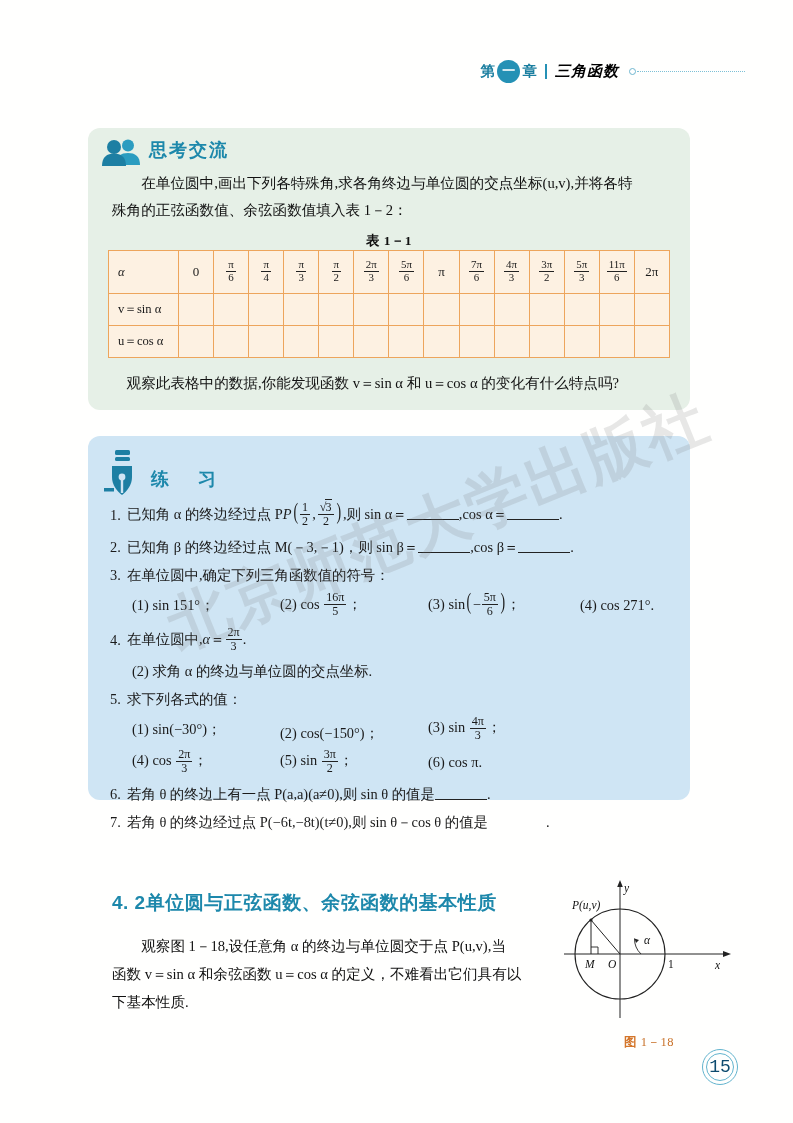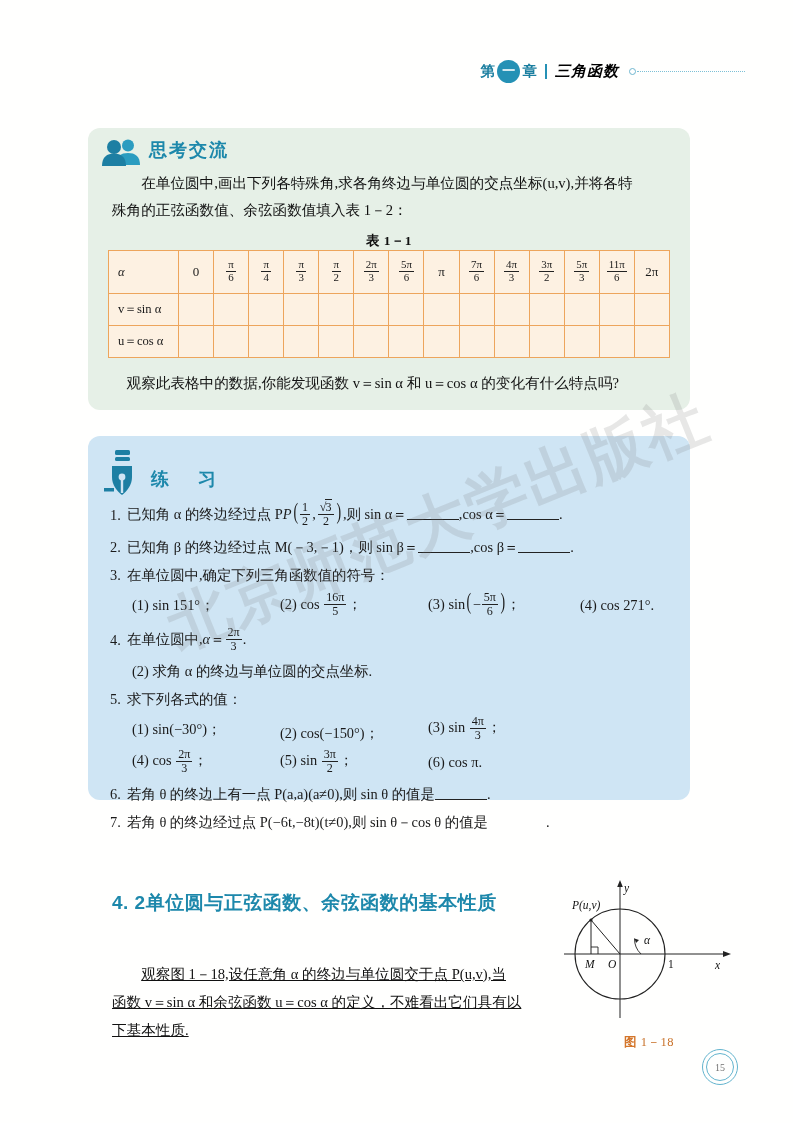--- a/index.html
+++ b/index.html
@@ -231,23 +231,23 @@
     align-items: center;
     justify-content: center;
   }
   .pageno .inner {
     width: 26px; height: 26px;
     border-radius: 50%;
     border: 1.4px solid #63b4ce;
     display: flex;
     align-items: center;
     justify-content: center;
-    font-size: 10px;
-    color: #737373;
-    font-family: Liberation Serif, serif;
+    font-size: 18px;
+    color: #0c4a6e;
+    font-family: Liberation Mono, monospace;
   }
 
   
   .watermark {
     position: absolute;
     left: 150px;
     top: 480px;
     font-family: "Liberation Sans", sans-serif;
     font-size: 62px;
     font-weight: bold;
@@ -498,21 +498,21 @@
 
     </div>
   </div>
 
   <div class="watermark">北京师范大学出版社</div>
 
   <div class="sec-head" style="left:112px; top:890px;">
     <span class="sec-no">4. 2</span><span>单位圆与正弦函数、余弦函数的基本性质</span>
   </div>
 
-  <div class="ptext" style="position:absolute; left:112px; top:960px; width:440px; line-height:28px;text-decoration:underline;">
+  <div class="ptext" style="position:absolute; left:112px; top:932px; width:440px; line-height:28px;">
     <div class="indent">观察图 1－18,设任意角 α 的终边与单位圆交于点 P(u,v),当</div>
     <div>函数 v＝sin α 和余弦函数 u＝cos α 的定义，不难看出它们具有以</div>
     <div>下基本性质.</div>
   </div>
 
   <div class="figbox" style="left:558px; top:878px; width:182px;">
     <svg width="182" height="150" viewBox="0 0 182 150">
 
       <line x1="62" y1="6" x2="62" y2="140" stroke="#222" stroke-width="1"></line>
       <polygon points="62,2 59.2,9 64.8,9" fill="#222"></polygon>

